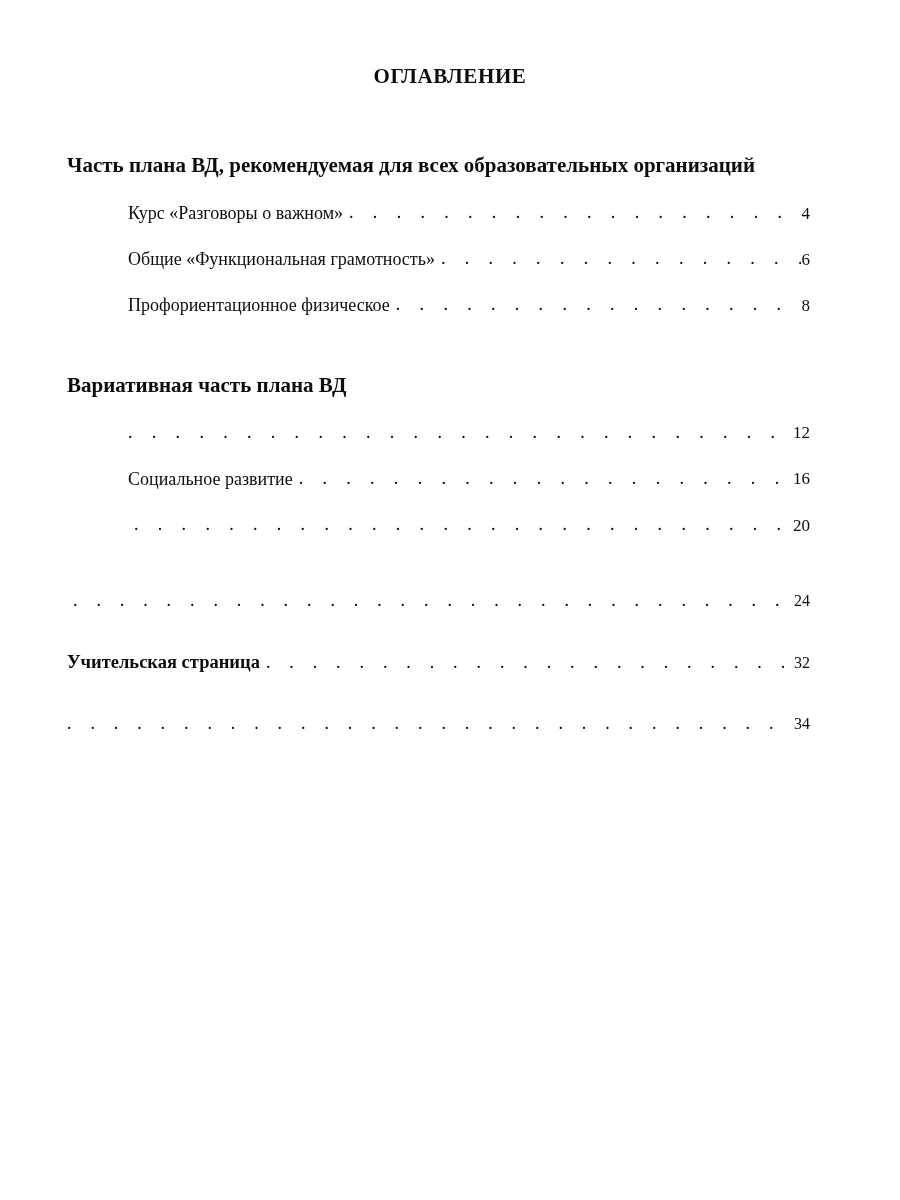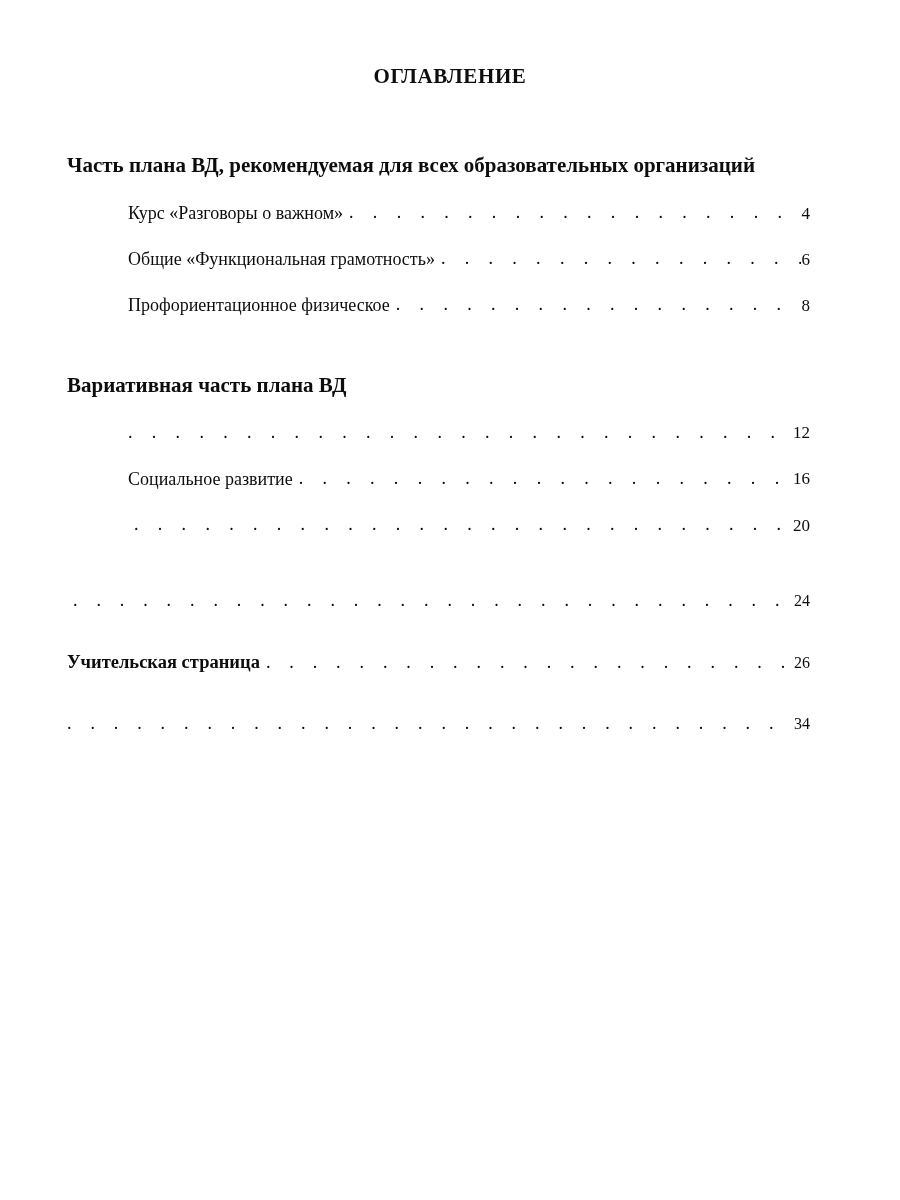--- a/index.html
+++ b/index.html
@@ -173,21 +173,21 @@
     </div>
 
     <ul class="toplevel-entries">
       <li class="entry toplevel first">
         <span class="leader">. . . . . . . . . . . . . . . . . . . . . . . . . . . . . . . . . . . . . . . . . . . . . . . . . . .</span>
         <span class="entry-page">24</span>
       </li>
       <li class="entry toplevel">
         <span class="entry-label">Учительская страница</span>
         <span class="leader">. . . . . . . . . . . . . . . . . . . . . . . . . . . . . . . . . . . . . . . . . . . . . . . . . . .</span>
-        <span class="entry-page">26</span>
+        <span class="entry-page">32</span>
       </li>
       <li class="entry toplevel tight">
         <span class="leader">. . . . . . . . . . . . . . . . . . . . . . . . . . . . . . . . . . . . . . . . . . . . . . . . . . .</span>
         <span class="entry-page">34</span>
       </li>
     </ul>
 
   </div>
 </div>
 

